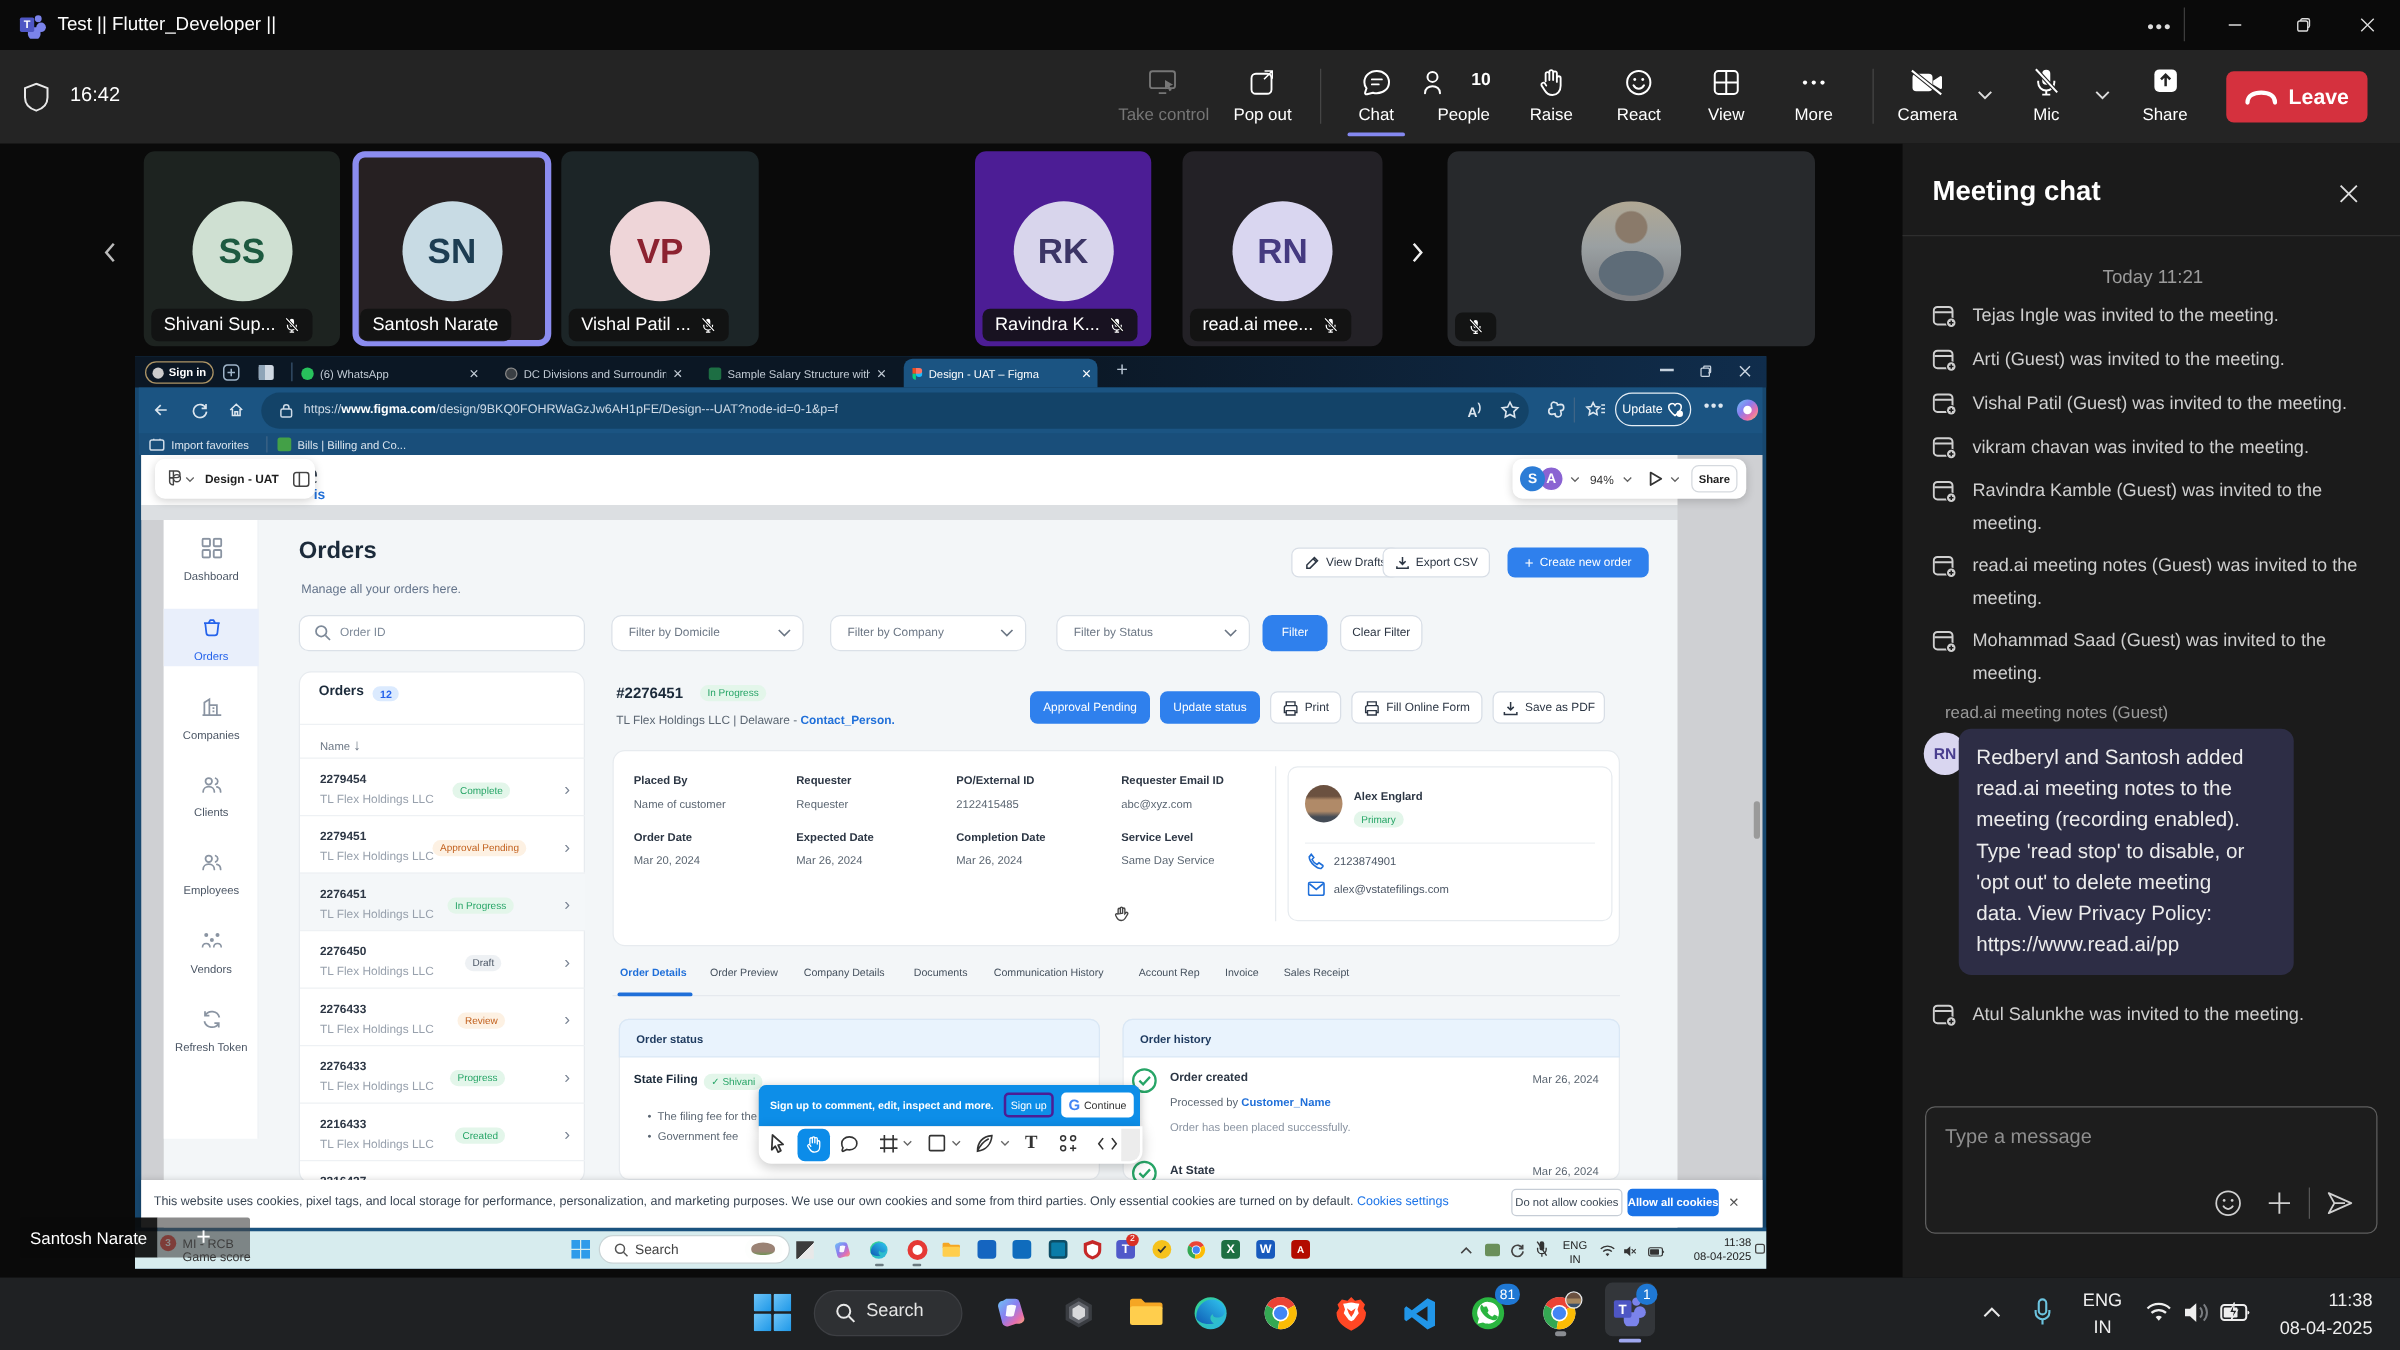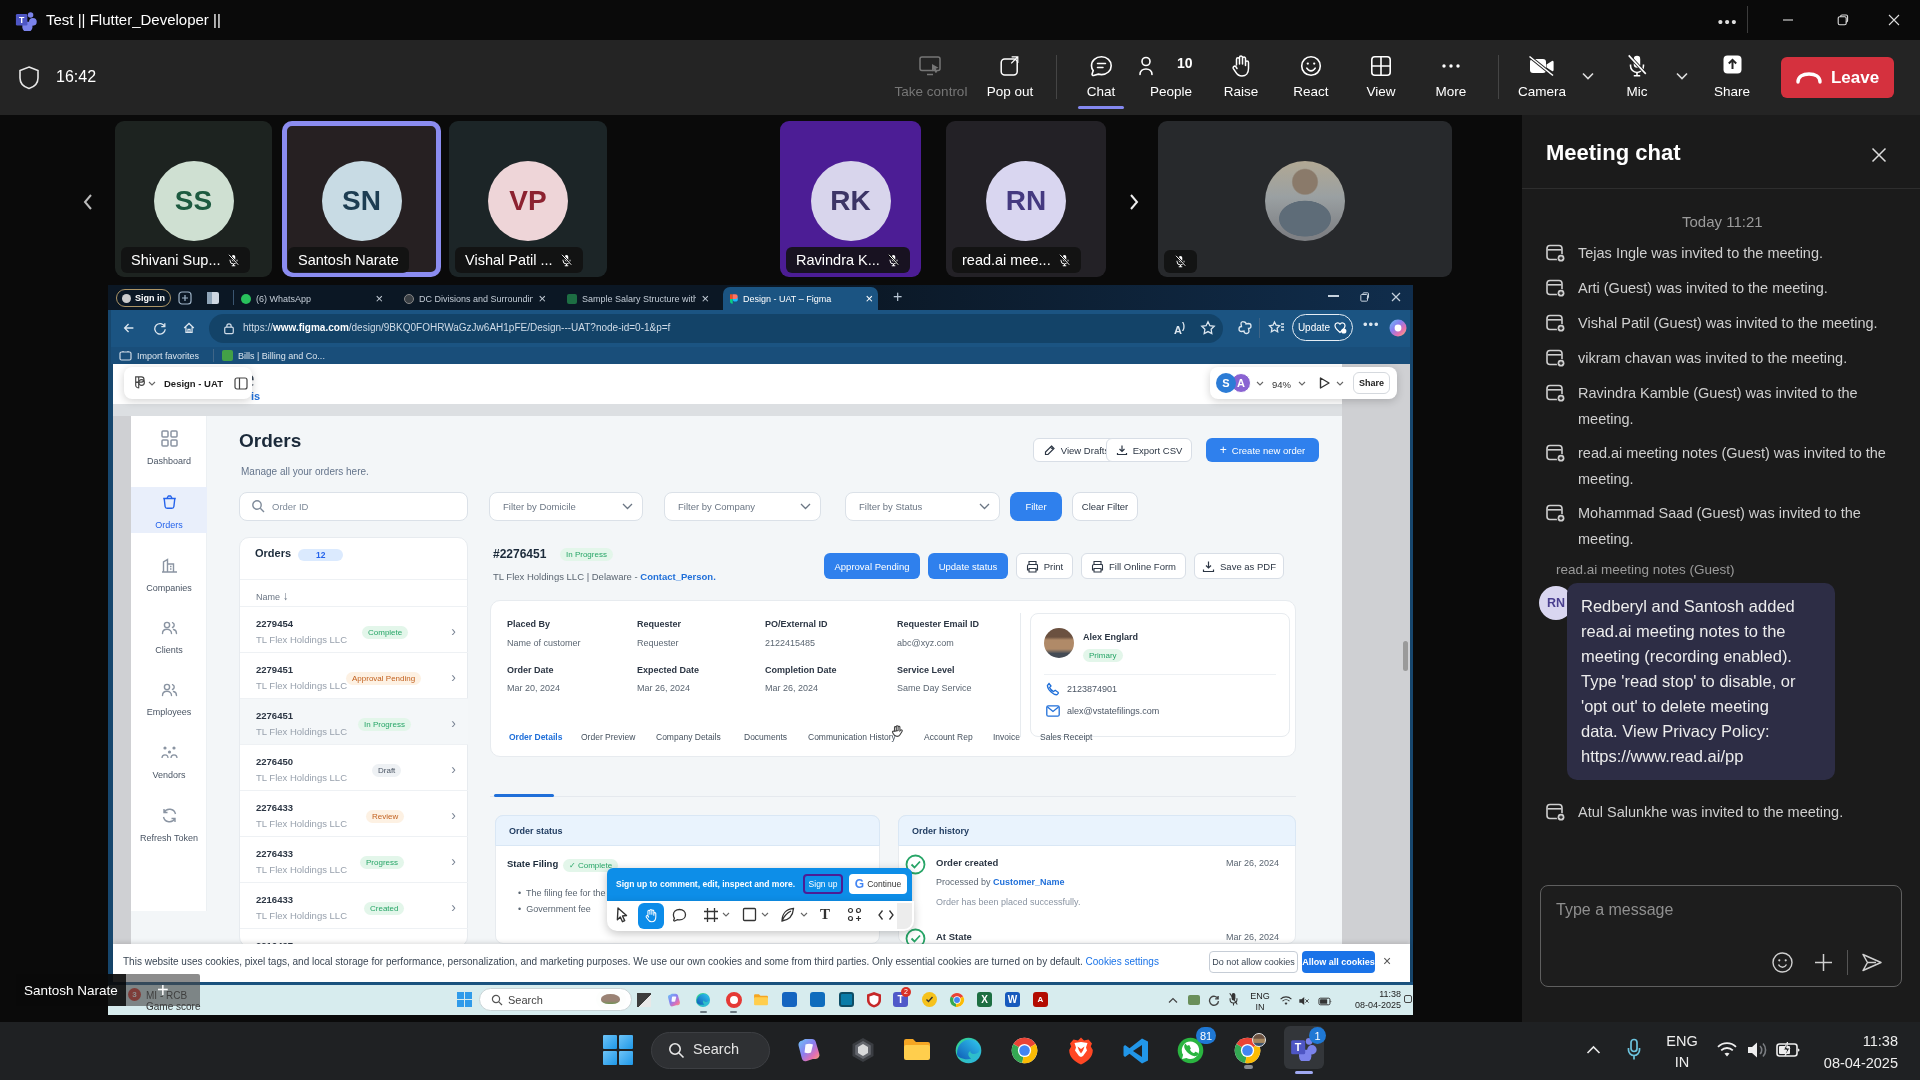--- a/index.html
+++ b/index.html
@@ -37,21 +37,21 @@
 .chip.g { background:#e3f6ea; color:#27a567; }
 .chip.o { background:#fdf1e3; color:#c2611e; }
 .chip.n { background:#eef1f4; color:#4a5564; }
 .orow { position:absolute; left:240px; width:228px; height:46px; border-top:1px solid #eef1f4; }
 .orow .num { position:absolute; left:16px; top:11px; font-size:9.5px; font-weight:bold; color:#2c3644; }
 .orow .co { position:absolute; left:16px; top:27px; font-size:9.5px; color:#98a1ad; }
 .orow .ch { position:absolute; right:12px; top:16px; color:#7a8494; font-size:14px; }
 .fld { position:absolute; font-size:9px; white-space:nowrap; }
 .fld b { color:#2c3644; }
 .fld span { color:#5b6672; }
-.dtab { position:absolute; top:732px; font-size:8.5px; color:#45515e; white-space:nowrap;margin-left:13px; }
+.dtab { position:absolute; top:773px; font-size:8.5px; color:#45515e; white-space:nowrap; }
 .btnw { position:absolute; background:#fff; border:1px solid #d8dee6; border-radius:6px; display:flex; align-items:center; justify-content:center; gap:5px; font-size:9.5px; color:#2c3644; white-space:nowrap; }
 .btnb { position:absolute; background:#2f80ed; border-radius:6px; display:flex; align-items:center; justify-content:center; gap:5px; font-size:9.5px; color:#fff; white-space:nowrap; }
 .shead { position:absolute; background:#e9f3fd; border:1px solid #d9e7f5; border-radius:8px 8px 0 0; font-size:9px; font-weight:bold; color:#1e3a5f; display:flex; align-items:center; padding-left:13px; }
 .sbitem { position:absolute; left:131px; width:76px; text-align:center; color:#4a5564; font-size:9px; }
 .sbitem svg { display:block; margin:0 auto 9px; }
 
 
 #chat { left:1522px; top:115px; width:398px; height:907px; background:#1b1b1b; }
 
 
@@ -590,21 +590,21 @@
     <div class="abs" style="left:845px;top:492px;width:155px;height:29px;background:#fff;border:1px solid #dbe1e8;border-radius:8px"></div>
     <div class="abs" style="left:859px;top:501px;font-size:9.5px;color:#6b7684">Filter by Status</div>
     <svg class="abs" style="left:979px;top:503px" width="11" height="7" viewBox="0 0 11 7">
         <path d="M1 1 l4.5 4.5 L10 1" fill="none" stroke="#6b7684" stroke-width="1.3"></path>
       </svg>
     <div class="btnb" style="left:1010px;top:492px;width:52px;height:29px;border-radius:8px;font-size:9.5px">Filter</div>
     <div class="btnw" style="left:1072px;top:492px;width:66px;height:29px;border-radius:8px;font-size:9.5px">Clear Filter</div>
 
     <div class="abs" style="left:239px;top:537px;width:229px;height:410px;background:#fff;border:1px solid #e7ebef;border-radius:10px"></div>
     <div class="abs" style="left:255px;top:547px;font-size:11px;font-weight:bold;color:#1b2a3a">Orders</div>
-    <div class="abs" style="left:298px;top:549px;background:#dbeafe;color:#2563eb;font-size:8.5px;font-weight:bold;padding:1px 18px;border-radius:8px">12</div>
+    <div class="abs" style="left:298px;top:549px;background:#dbeafe;color:#2563eb;font-size:8.5px;font-weight:bold;padding:1px 6px;border-radius:8px">12</div>
     <div class="abs" style="left:240px;top:579px;width:227px;height:1px;background:#eef1f4"></div>
     <div class="abs" style="left:256px;top:589px;font-size:9px;color:#6b7684">Name <span style="font-size:12px">↓</span></div>
     <div class="orow" style="top:606px">
         <div class="num">2279454</div>
         <div class="co">TL Flex Holdings LLC</div>
         <div class="chip g" style="left:122px;top:19px">Complete</div>
         <div class="ch">›</div>
       </div>
     <div class="orow" style="top:652px">
         <div class="num">2279451</div>
@@ -713,21 +713,21 @@
     <div class="dtab" style="left:795px">Communication History</div>
     <div class="dtab" style="left:911px">Account Rep</div>
     <div class="dtab" style="left:980px">Invoice</div>
     <div class="dtab" style="left:1027px">Sales Receipt</div>
     <div class="abs" style="left:490px;top:796px;width:806px;height:1px;background:#e5e9ee"></div>
     <div class="abs" style="left:494px;top:794px;width:60px;height:3px;background:#1f6fd9;border-radius:2px"></div>
 
     <div class="abs" style="left:495px;top:815px;width:385px;height:129px;background:#fff;border:1px solid #e7ebef;border-radius:8px"></div>
     <div class="shead" style="left:495px;top:815px;width:385px;height:31px">Order status</div>
     <div class="abs" style="left:507px;top:858px;font-size:9.5px;font-weight:bold;color:#1b2a3a">State Filing</div>
-    <div class="chip g" style="left:563px;top:859px;font-size:8px">✓ Complete</div>
+    <div class="chip g" style="left:563px;top:859px;font-size:8px">✓ Shivani</div>
     <div class="abs" style="left:518px;top:888px;font-size:9px;color:#5b6672">•&nbsp; The filing fee for the a</div>
     <div class="abs" style="left:518px;top:904px;font-size:9px;color:#5b6672">•&nbsp; Government fee</div>
 
     <div class="abs" style="left:898px;top:815px;width:398px;height:129px;background:#fff;border:1px solid #e7ebef;border-radius:8px"></div>
     <div class="shead" style="left:898px;top:815px;width:398px;height:31px">Order history</div>
     <svg class="abs" style="left:905px;top:854px" width="21" height="21" viewBox="0 0 21 21">
         <circle cx="10.5" cy="10.5" r="9" fill="none" stroke="#27a567" stroke-width="1.8"></circle>
         <path d="M6.5 10.5 l3 3 5.5 -6" fill="none" stroke="#27a567" stroke-width="1.8"></path>
       </svg>
     <div class="abs" style="left:936px;top:857px;font-size:9.5px;font-weight:bold;color:#2c3644">Order created</div>

